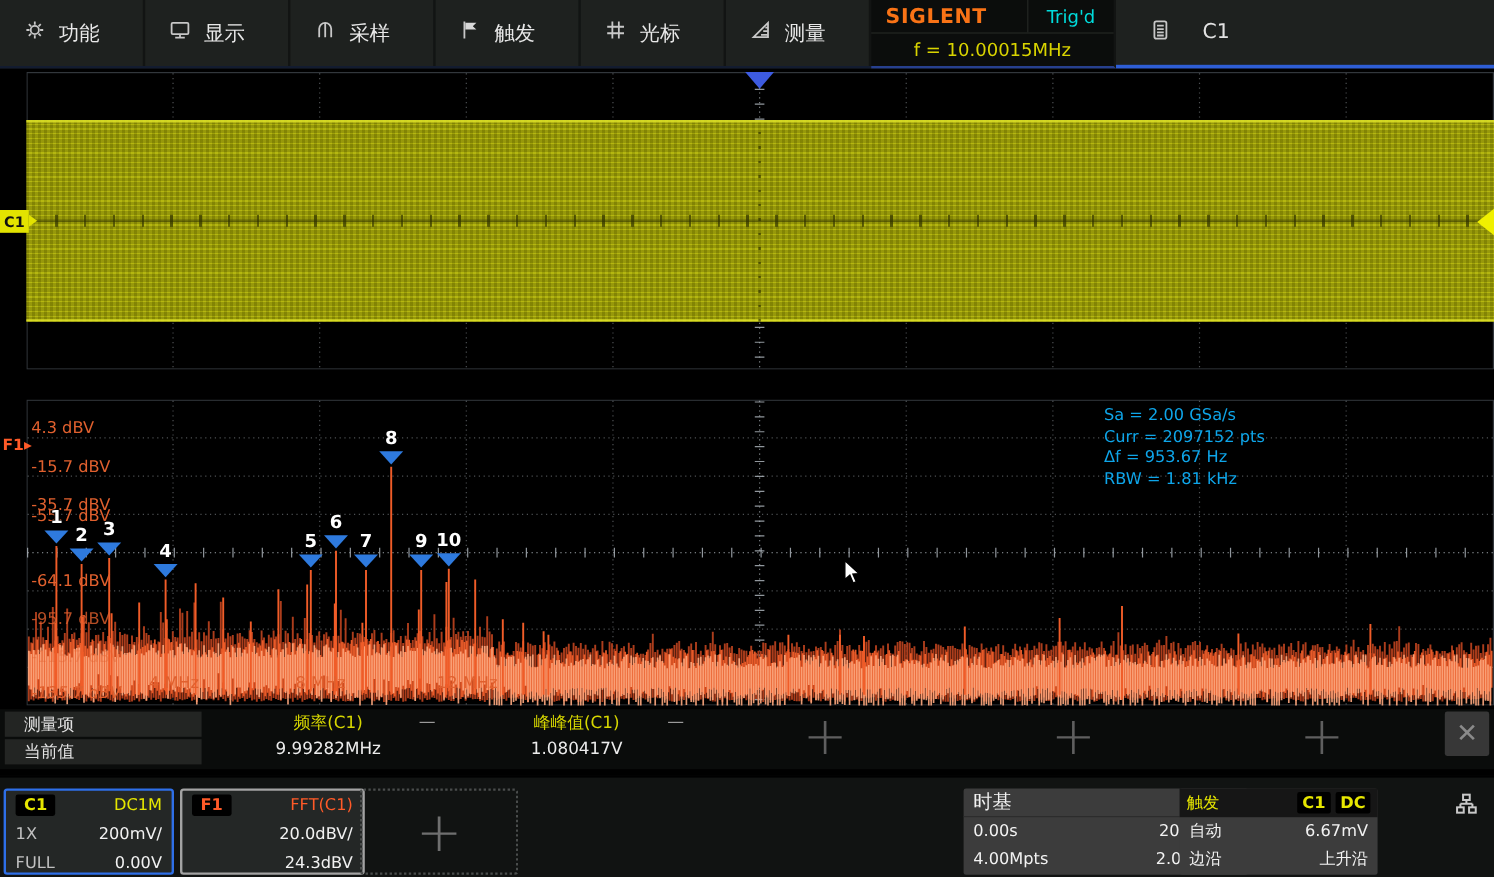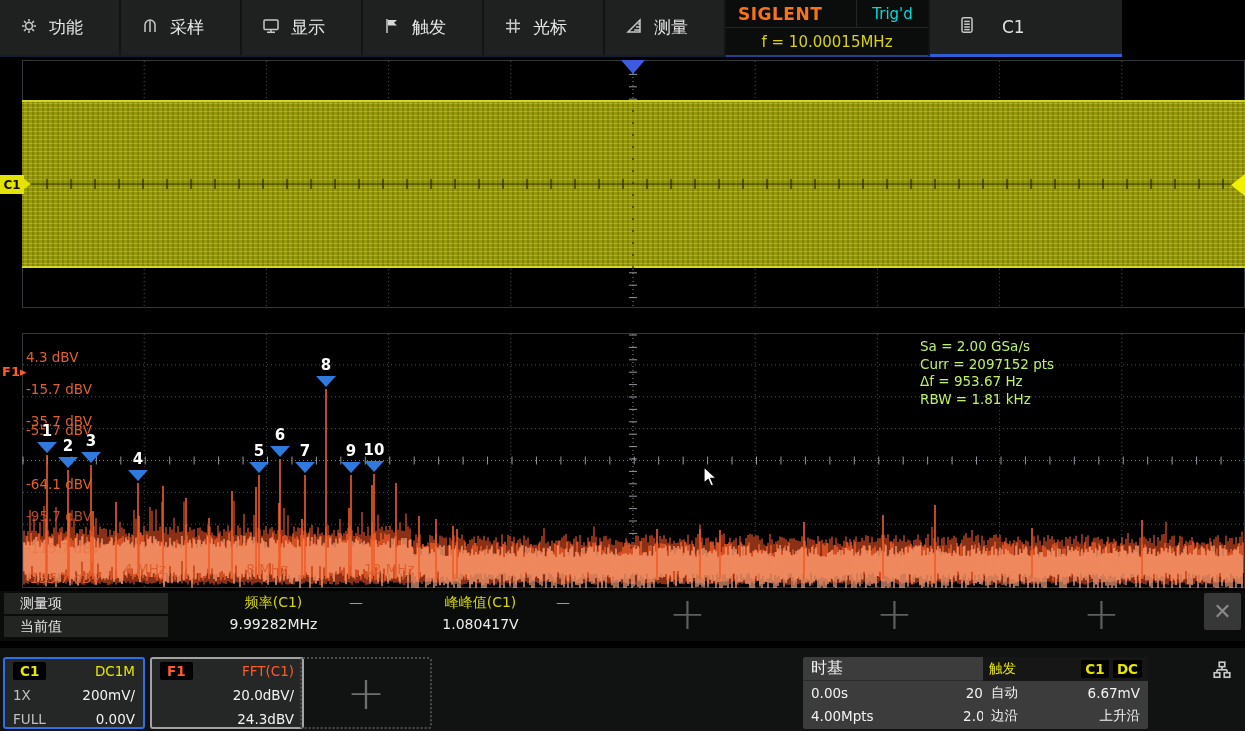--- a/index.html
+++ b/index.html
@@ -1,21 +1,21 @@
 <!DOCTYPE html>
 <html><head>
 <meta charset="utf-8">
 <style>
   * { margin:0; padding:0; box-sizing:border-box; }
   html,body { background:#000; }
   body { font-family:"DejaVu Sans","Liberation Sans",sans-serif; }
   #scope { position:relative; width:1245px; height:731px; background:#000; overflow:hidden; }
 
   
-  #topbar { position:absolute; left:0; top:0; width:1122px; height:57px; background:#1e211f; display:flex; border-bottom:2px solid #131c30; }
+  #topbar { position:absolute; left:0; top:0; width:1245px; height:57px; background:#1e211f; display:flex; border-bottom:2px solid #131c30; }
   .menu-item { width:121px; height:100%; display:flex; align-items:center; padding-left:20px; gap:11px; border-right:2px solid #121413; color:#e8e8e8; font-size:17px; cursor:default; }
   .menu-item svg { flex:0 0 auto; }
   #counter-panel { width:204px; height:57px; background:#0b0d0c; border-right:2px solid #121413; border-bottom:2px solid #27408f; display:flex; flex-direction:column; }
   .brand-row { display:flex; height:28px; border-bottom:1px solid #242724; }
   .brand { flex:1; display:flex; align-items:center; padding-left:12px; color:#f97316; font-weight:bold; font-size:17px; letter-spacing:.5px; }
   .trig-status { width:72px; display:flex; align-items:center; justify-content:center; color:#00dcdc; font-size:15px; border-left:1px solid #242724; }
   .freq-row { flex:1; display:flex; align-items:center; justify-content:center; color:#d9d400; font-size:15px; }
   #active-ch { flex:1; height:57px; display:flex; align-items:center; gap:26px; padding-left:28px; color:#e2e2e2; font-size:17px; border-bottom:3px solid #2e5ed6; }
 
   
@@ -37,21 +37,21 @@
 
   #trig-pos-marker { position:absolute; left:621px; top:60px; width:0; height:0;
     border-left:12px solid transparent; border-right:12px solid transparent; border-top:14px solid #3d5be0; }
   #ch1-level-left { position:absolute; left:0px; top:175px; width:24px; height:19px; background:#e3e300; color:#111; font-size:12px; font-weight:bold; display:flex; align-items:center; justify-content:center; }
   #ch1-level-left:after { content:""; position:absolute; left:24px; top:4px; border-top:5.5px solid transparent; border-bottom:5.5px solid transparent; border-left:7px solid #e3e300; }
   #trig-level-right { position:absolute; left:1231px; top:174px; width:0; height:0;
     border-top:11px solid transparent; border-bottom:11px solid transparent; border-right:14px solid #f0f000; }
 
   .db-label { position:absolute; color:#e0602e; font-size:13.5px; white-space:nowrap; }
   .freq-label { position:absolute; color:#e0602e; font-size:13.5px; white-space:nowrap; transform:translateX(-50%); }
-  .info-line { position:absolute; color:#bef264; font-size:13.5px; white-space:nowrap; }
+  .info-line { position:absolute; color:#0ea5e9; font-size:13.5px; white-space:nowrap; }
   #f1-source { position:absolute; left:2px; top:364px; color:#ff5a28; font-size:13px; font-weight:bold; }
 
   .peak-marker { position:absolute; transform:translateX(-50%); width:0; height:0;
     border-left:10px solid transparent; border-right:10px solid transparent; border-top:11px solid #2e7ade; }
   .peak-label { position:absolute; transform:translateX(-50%); color:#fff; font-size:15px; font-weight:bold;
     text-shadow:-1px 0 1px #000, 1px 0 1px #000, 0 -1px 1px #000, 0 1px 1px #000; }
 
   #mouse-cursor { position:absolute; left:703px; top:466px; }
 
   
@@ -99,32 +99,32 @@
                 <line x1="9" y1="2" x2="9" y2="4.6" transform="rotate(180 9 9)"></line>
                 <line x1="9" y1="2" x2="9" y2="4.6" transform="rotate(225 9 9)"></line>
                 <line x1="9" y1="2" x2="9" y2="4.6" transform="rotate(270 9 9)"></line>
                 <line x1="9" y1="2" x2="9" y2="4.6" transform="rotate(315 9 9)"></line>
               </g>
             </svg></span>
           <span>功能</span>
         </div>
         <div class="menu-item">
           <span><svg width="18" height="18" viewBox="0 0 18 18" fill="none" stroke="#c8c8c8" stroke-width="1.5">
-              <path d="M4 15 V8 A5 5 0 0 1 14 8 V15"></path>
-              <line x1="9" y1="3.2" x2="9" y2="15"></line>
-            </svg></span>
-          <span>采样</span>
-        </div>
-        <div class="menu-item">
-          <span><svg width="18" height="18" viewBox="0 0 18 18" fill="none" stroke="#c8c8c8" stroke-width="1.5">
               <rect x="2" y="3" width="14" height="9.5" rx="1"></rect>
               <line x1="9" y1="12.5" x2="9" y2="15"></line>
               <line x1="5" y1="15.3" x2="13" y2="15.3"></line>
             </svg></span>
           <span>显示</span>
+        </div>
+        <div class="menu-item">
+          <span><svg width="18" height="18" viewBox="0 0 18 18" fill="none" stroke="#c8c8c8" stroke-width="1.5">
+              <path d="M4 15 V8 A5 5 0 0 1 14 8 V15"></path>
+              <line x1="9" y1="3.2" x2="9" y2="15"></line>
+            </svg></span>
+          <span>采样</span>
         </div>
         <div class="menu-item">
           <span><svg width="18" height="18" viewBox="0 0 18 18" fill="none" stroke="#c8c8c8" stroke-width="1.5">
               <line x1="4" y1="2" x2="4" y2="16"></line>
               <path d="M4.8 3 H14 L11 5.8 L14 8.6 H4.8 Z" fill="#d8d8d8" stroke="none"></path>
             </svg></span>
           <span>触发</span>
         </div>
         <div class="menu-item">
           <span><svg width="18" height="18" viewBox="0 0 18 18" fill="none" stroke="#c8c8c8" stroke-width="1.5">

